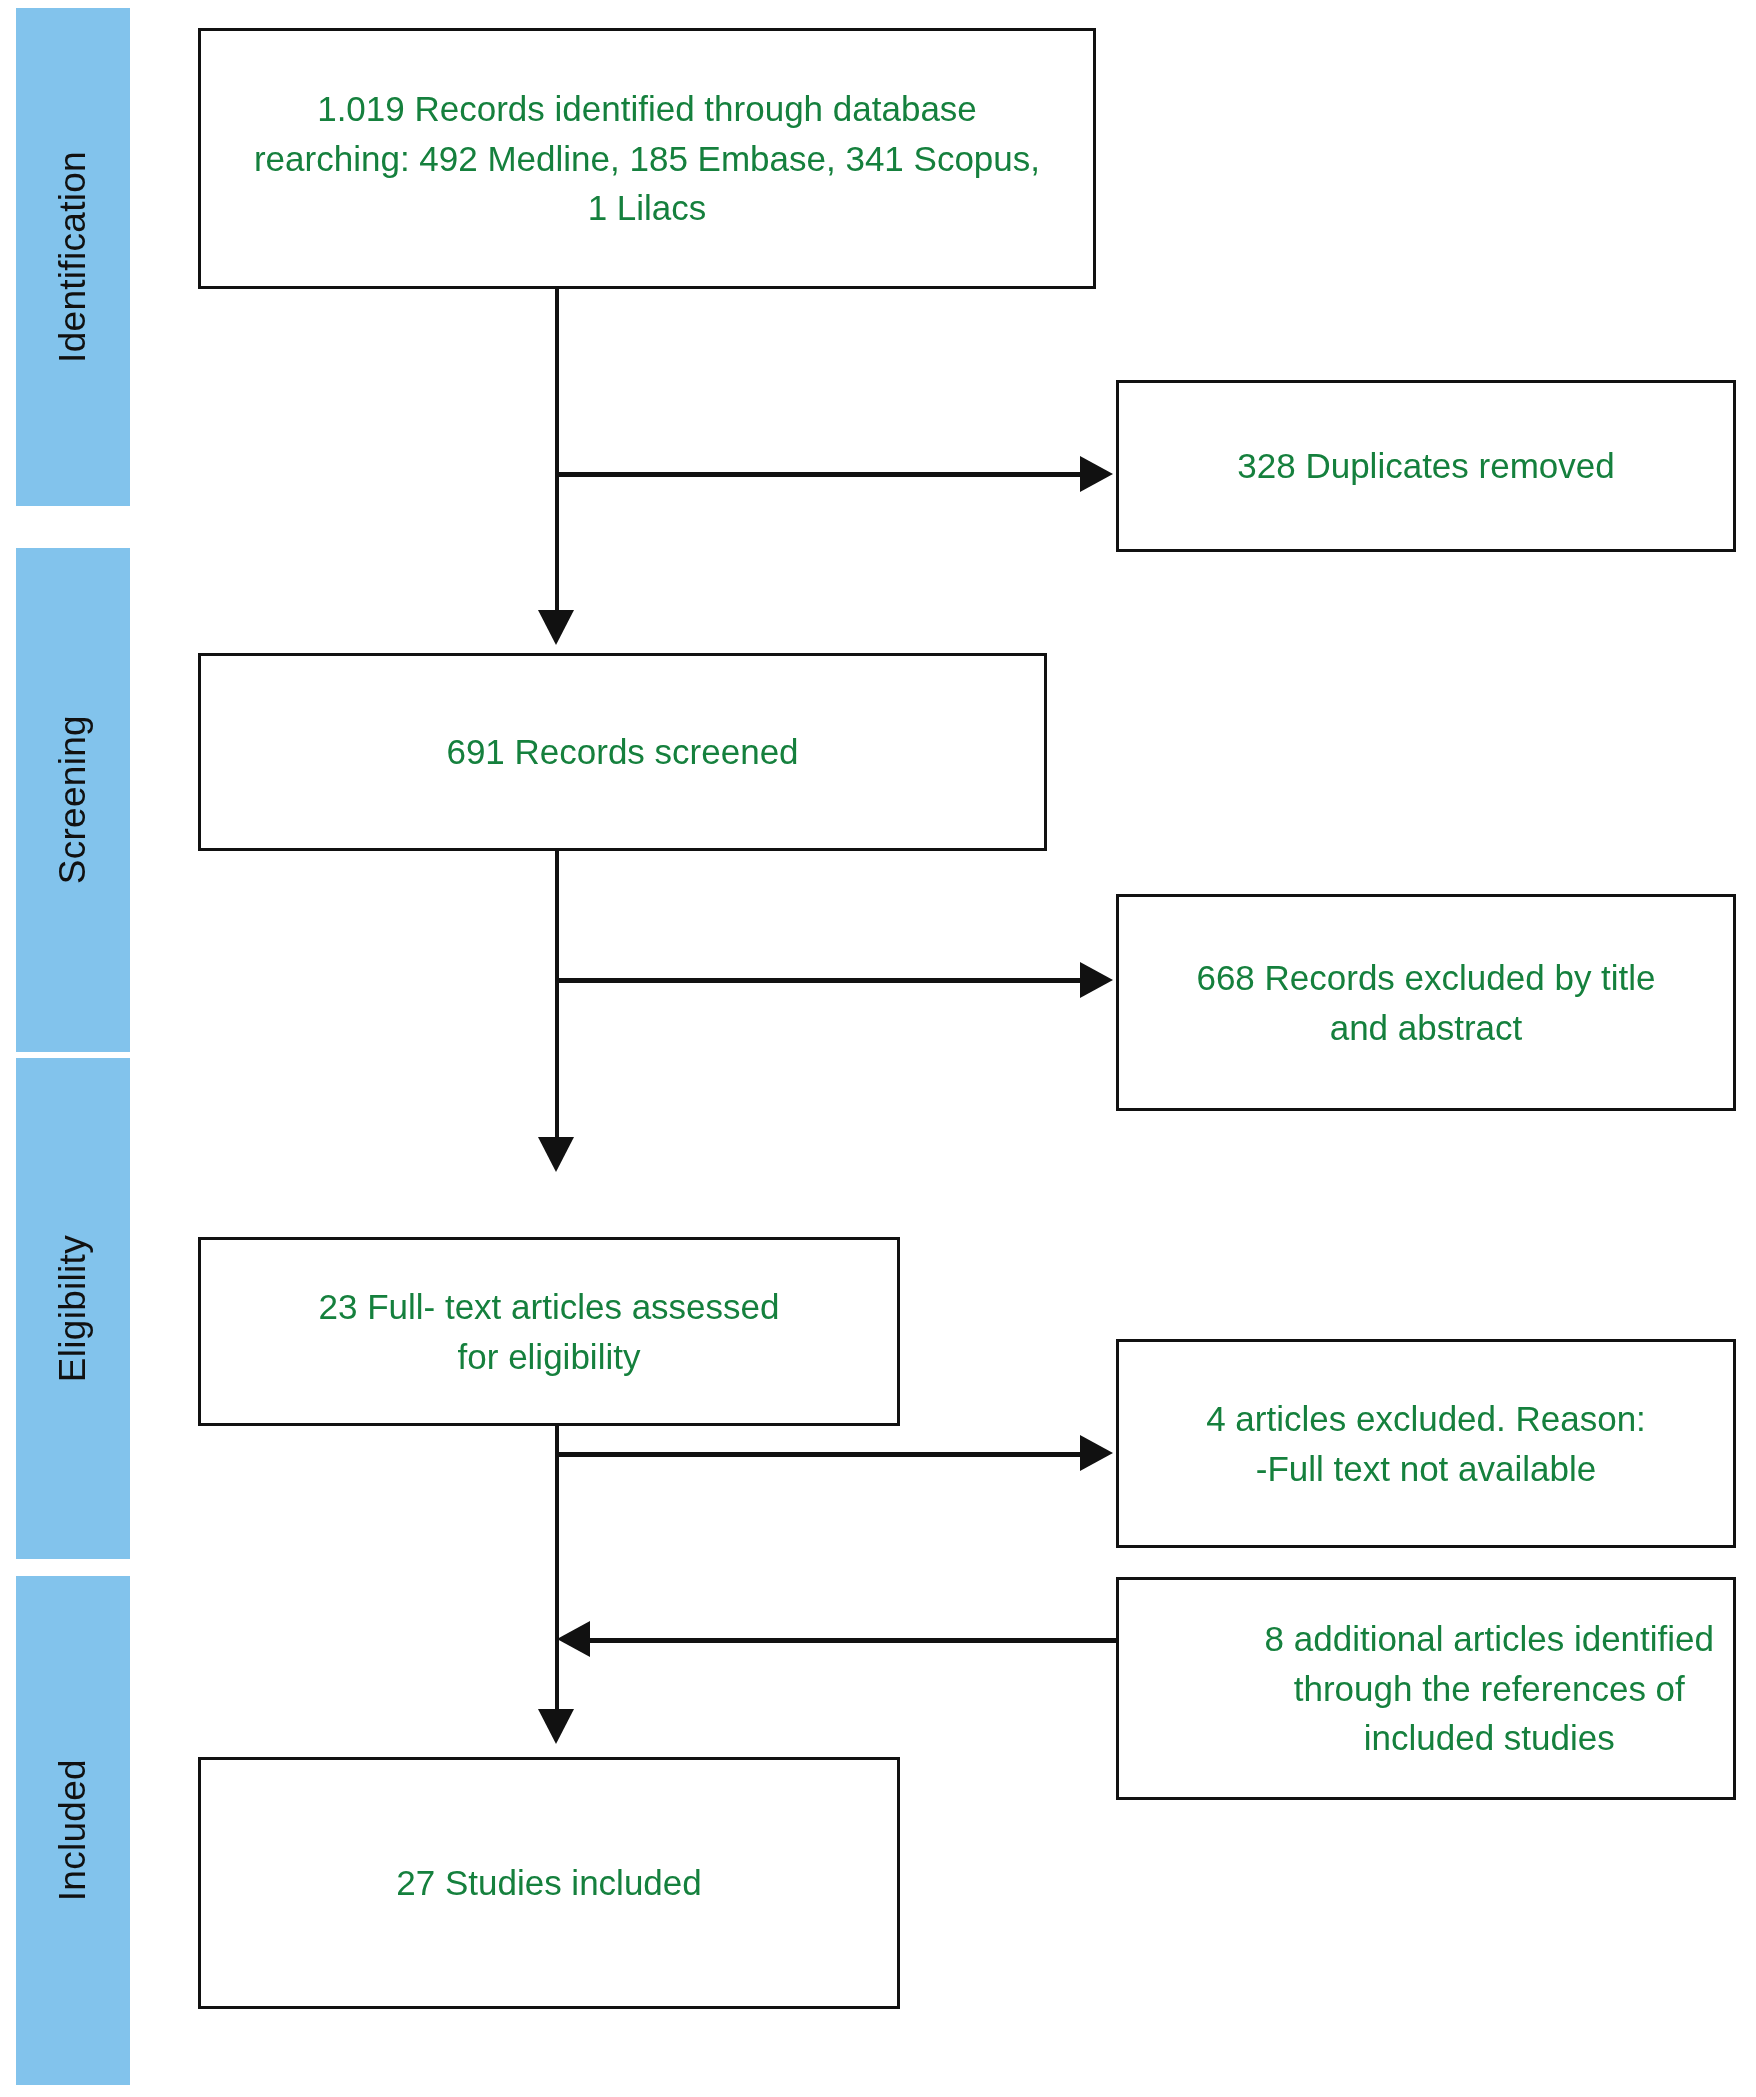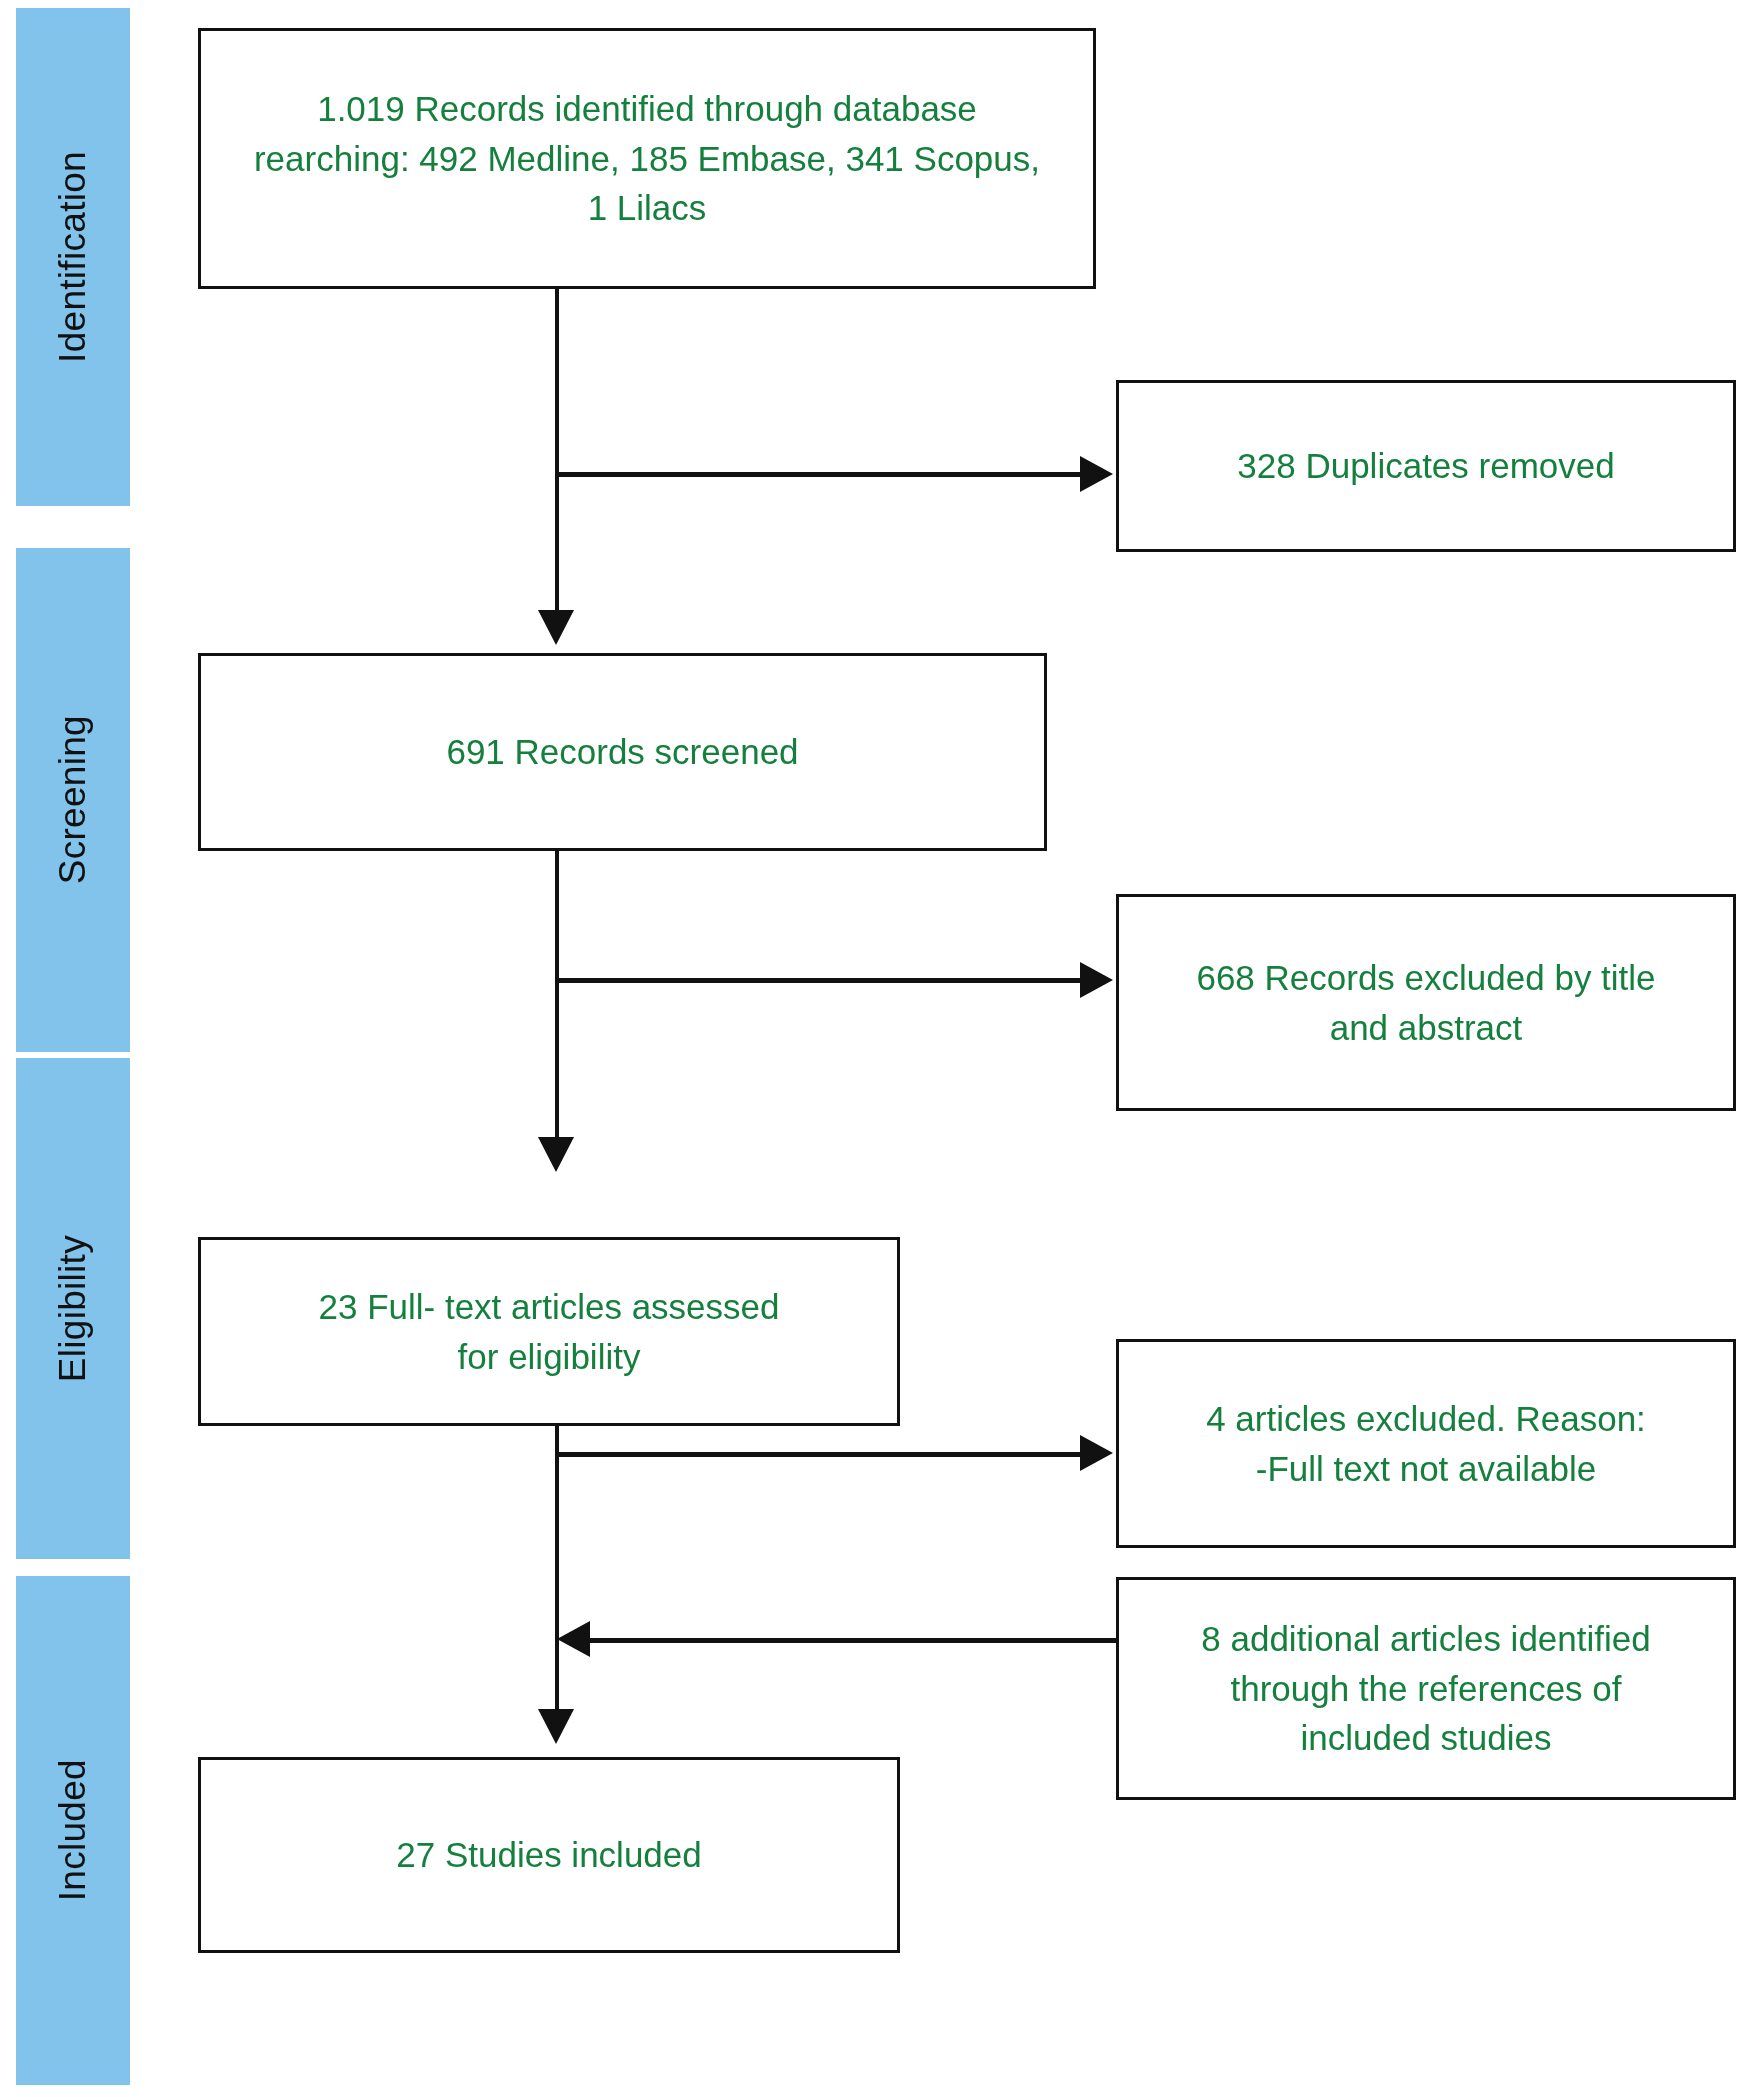--- a/index.html
+++ b/index.html
@@ -147,38 +147,38 @@
 
   <div class="flow-box" style="left: 198px; top: 653px; width: 849px; height: 198px; border-color: rgb(17, 17, 17); background: rgb(255, 255, 255);">
     <span class="flow-box-text">691 Records screened</span>
   </div>
 
   <div class="flow-box" style="left: 198px; top: 1215px; width: 702px; height: 189px; border-color: rgb(17, 17, 17); background: rgb(255, 255, 255); margin-top: 22px;">
     <span class="flow-box-text">23 Full- text articles assessed
 for eligibility</span>
   </div>
 
-  <div class="flow-box" style="left: 198px; top: 1757px; width: 702px; height: 196px; border-color: rgb(17, 17, 17); background: rgb(255, 255, 255);">
+  <div class="flow-box" style="left: 198px; top: 1757px; width: 702px; height: 252px; border-color: rgb(17, 17, 17); background: rgb(255, 255, 255);">
     <span class="flow-box-text">27 Studies included</span>
   </div>
 
   <div class="flow-box" style="left: 1116px; top: 380px; width: 620px; height: 172px; border-color: rgb(17, 17, 17); background: rgb(255, 255, 255);">
     <span class="flow-box-text">328 Duplicates removed</span>
   </div>
 
   <div class="flow-box" style="left: 1116px; top: 894px; width: 620px; height: 217px; border-color: rgb(17, 17, 17); background: rgb(255, 255, 255);">
     <span class="flow-box-text">668 Records excluded by title
 and abstract</span>
   </div>
 
   <div class="flow-box" style="left: 1116px; top: 1339px; width: 620px; height: 209px; border-color: rgb(17, 17, 17); background: rgb(255, 255, 255);">
     <span class="flow-box-text">4 articles excluded. Reason:
 -Full text not available</span>
   </div>
 
-  <div class="flow-box" style="left: 1116px; top: 1577px; width: 620px; height: 223px; border-color: rgb(17, 17, 17); background: rgb(255, 255, 255);">
+  <div class="flow-box" style="left: 1116px; top: 1577px; width: 620px; height: 223px; border-color: rgb(17, 17, 17); background: rgb(255, 255, 255); justify-content: flex-end;">
     <span class="flow-box-text">8 additional articles identified
 through the references of
 included studies</span>
   </div>
 
 </div>
 
 
 </body></html>

